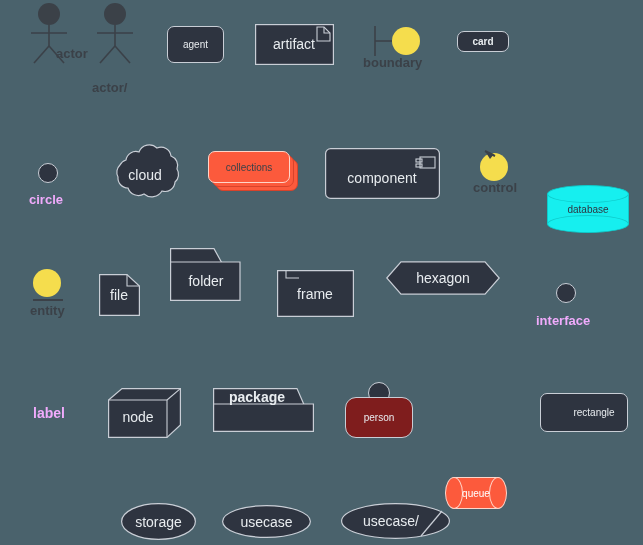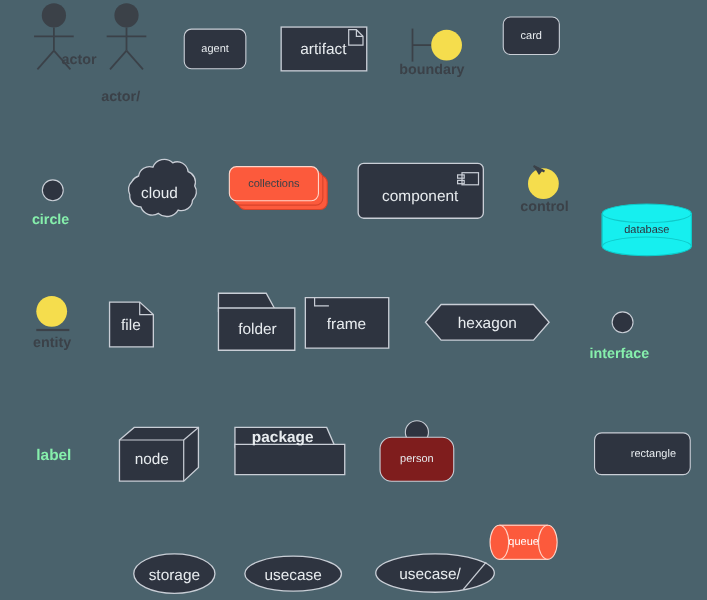--- a/index.html
+++ b/index.html
@@ -30,21 +30,21 @@
     font-family: "Liberation Sans", sans-serif;
   }
   .outer-label {
     position: absolute;
     font-size: 13px;
     font-weight: bold;
     white-space: nowrap;
     font-family: "Liberation Sans", sans-serif;
   }
   .outer-label.dark { color: #3b4148; }
-  .outer-label.light { color: #86efac; }
+  .outer-label.light { color: #f0abfc; }
 
   
   .box {
     background: #2e3440;
     border: 1px solid #c9ced6;
     box-sizing: border-box;
     display: flex;
     align-items: center;
     justify-content: center;
   }
@@ -231,21 +231,21 @@
 
   <div class="svgshape" style="left:372px; top:20px;">
     <svg width="48" height="42" viewBox="0 0 48 42">
       <line x1="3" y1="6" x2="3" y2="36" stroke="#3b4148" stroke-width="1.6"></line>
       <line x1="3" y1="21" x2="22" y2="21" stroke="#3b4148" stroke-width="1.6"></line>
       <circle cx="34" cy="21" r="14" fill="#f5dd4d"></circle>
     </svg>
   </div>
   <div class="outer-label dark" style="left:363px; top:55px;">boundary</div>
 
-  <div class="shape box rounded" style="left:457px; top:15px; width:52px; height:35px;">
+  <div class="shape box rounded" style="left:457px; top:31px; width:52px; height:21px;font-weight:bold;">
     <span class="inner-label">card</span>
   </div>
 
   <div class="shape dot" style="left:38px; top:163px; width:20px; height:20px;"></div>
   <div class="outer-label light" style="left:29px; top:192px;">circle</div>
 
   <div class="svgshape" style="left:106px; top:143px;">
     <svg width="78" height="62" viewBox="0 0 78 62">
       <path d="M 20 17 a 10 10 0 0 1 13 -8 a 11 11 0 0 1 18 -4 a 10 10 0 0 1 14 8
                a 10 10 0 0 1 6 13 a 10 10 0 0 1 -2 13 a 10 10 0 0 1 -13 9
@@ -296,37 +296,37 @@
   <div class="outer-label dark" style="left:30px; top:303px;">entity</div>
 
   <div class="svgshape" style="left:99px; top:274px;">
     <svg width="41" height="42" viewBox="0 0 41 42">
       <path d="M 0.6 0.6 L 28 0.6 L 40.4 12 L 40.4 41.4 L 0.6 41.4 Z" class="svg-fill"></path>
       <path d="M 28 0.6 L 28 12 L 40.4 12" fill="none" stroke="#c9ced6" stroke-width="1.1"></path>
       <text x="20" y="26" text-anchor="middle" class="svg-text">file</text>
     </svg>
   </div>
 
-  <div class="svgshape" style="left:170px; top:266px;margin-left:28px;">
+  <div class="svgshape" style="left:170px; top:248px;">
     <svg width="76" height="53" viewBox="0 0 76 53">
       <path d="M 0.6 0.6 L 44 0.6 L 53 17 L 0.6 17 Z" class="svg-fill"></path>
       <path d="M 0.6 14 L 70 14 L 70 52.4 L 0.6 52.4 Z" class="svg-fill"></path>
       <text x="36" y="38" text-anchor="middle" class="svg-text">folder</text>
     </svg>
   </div>
 
   <div class="svgshape" style="left:277px; top:270px;">
     <svg width="77" height="47" viewBox="0 0 77 47">
       <path d="M 0.6 0.6 L 76.4 0.6 L 76.4 46.4 L 0.6 46.4 Z" class="svg-fill"></path>
       <path d="M 9 0.6 L 9 8 L 22 8" fill="none" stroke="#c9ced6" stroke-width="1.1"></path>
       <text x="38" y="29" text-anchor="middle" class="svg-text">frame</text>
     </svg>
   </div>
 
-  <div class="svgshape" style="left:386px; top:276px;">
+  <div class="svgshape" style="left:386px; top:261px;">
     <svg width="114" height="34" viewBox="0 0 114 34">
       <path d="M 0.8 17 L 15 0.8 L 99 0.8 L 113.2 17 L 99 33.2 L 15 33.2 Z" class="svg-fill"></path>
       <text x="57" y="22" text-anchor="middle" class="svg-text">hexagon</text>
     </svg>
   </div>
 
   <div class="shape dot" style="left:556px; top:283px; width:20px; height:20px;"></div>
   <div class="outer-label light" style="left:536px; top:313px;">interface</div>
 
   <div class="outer-label light" style="left:33px; top:405px; font-size:14px;">

